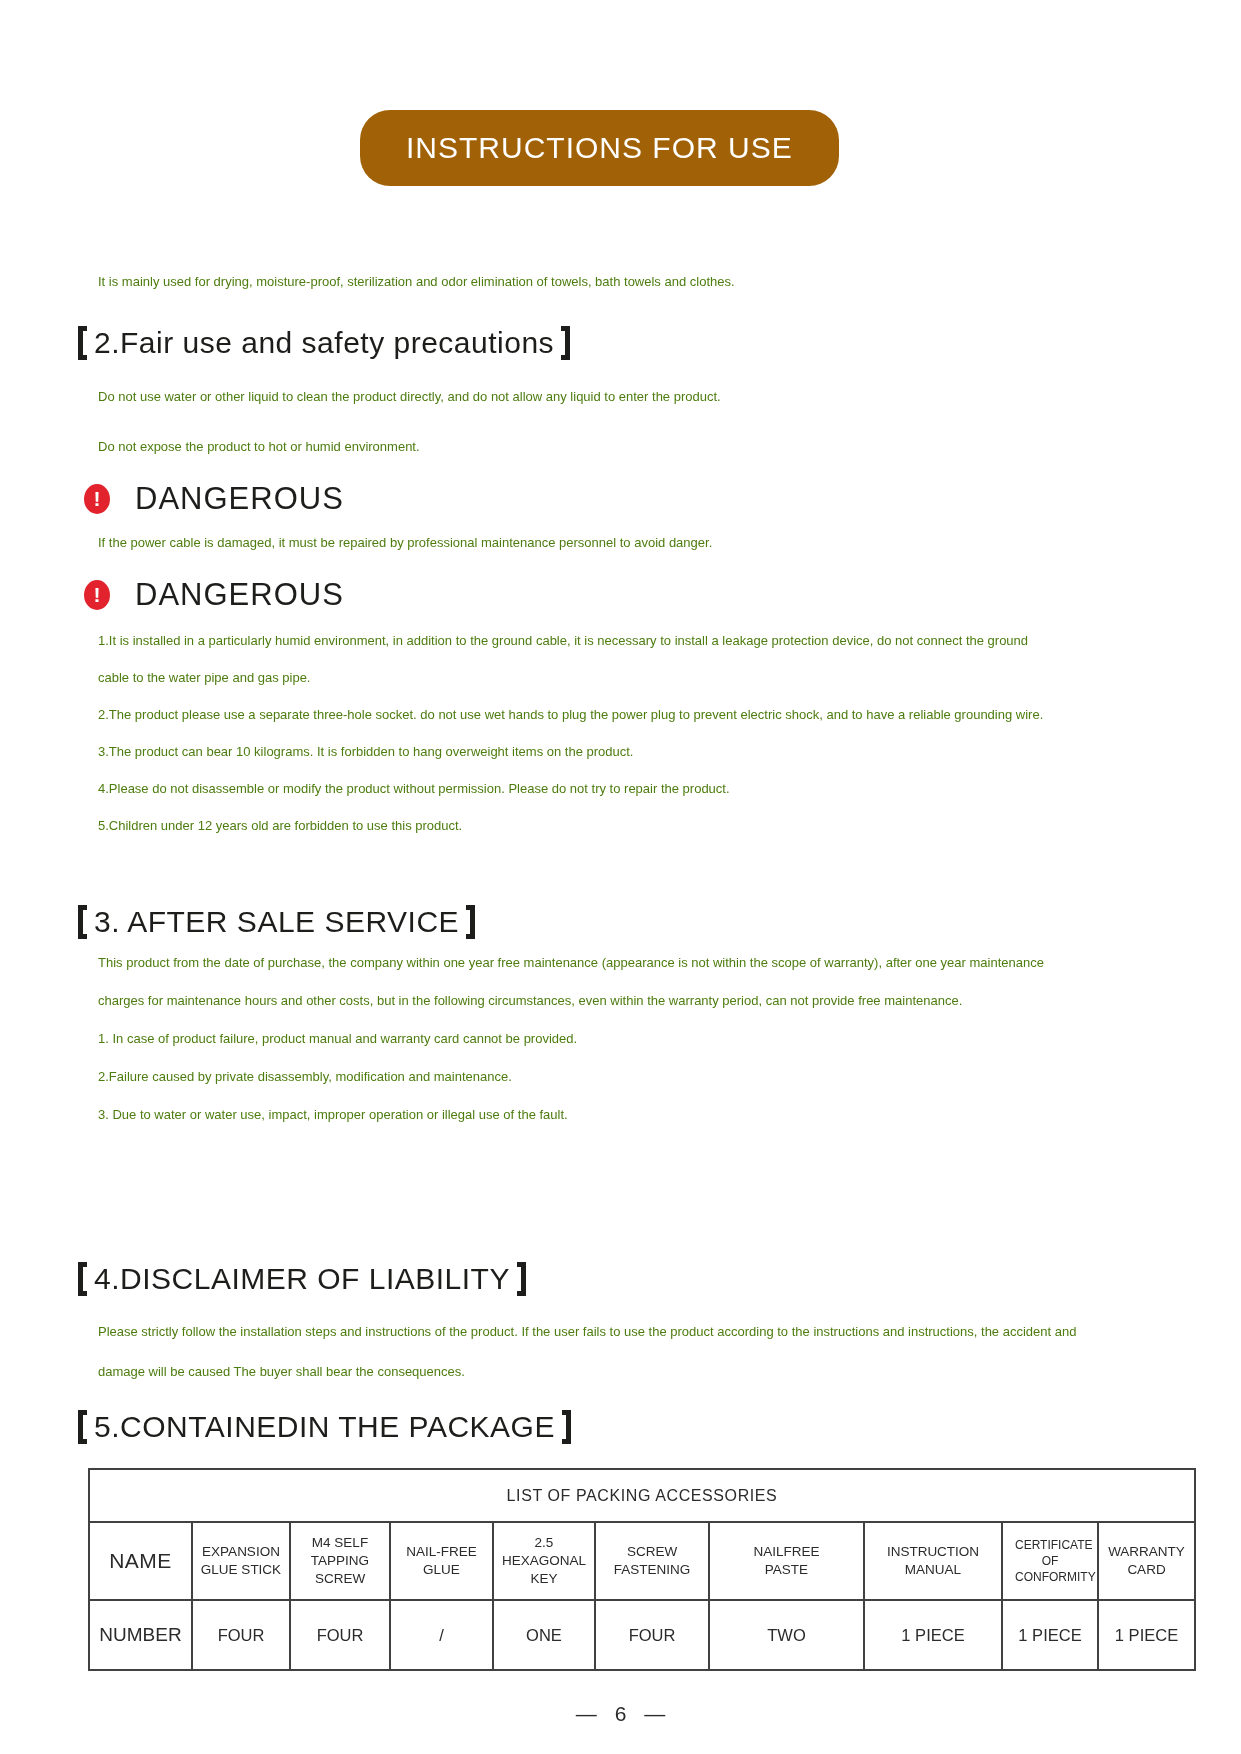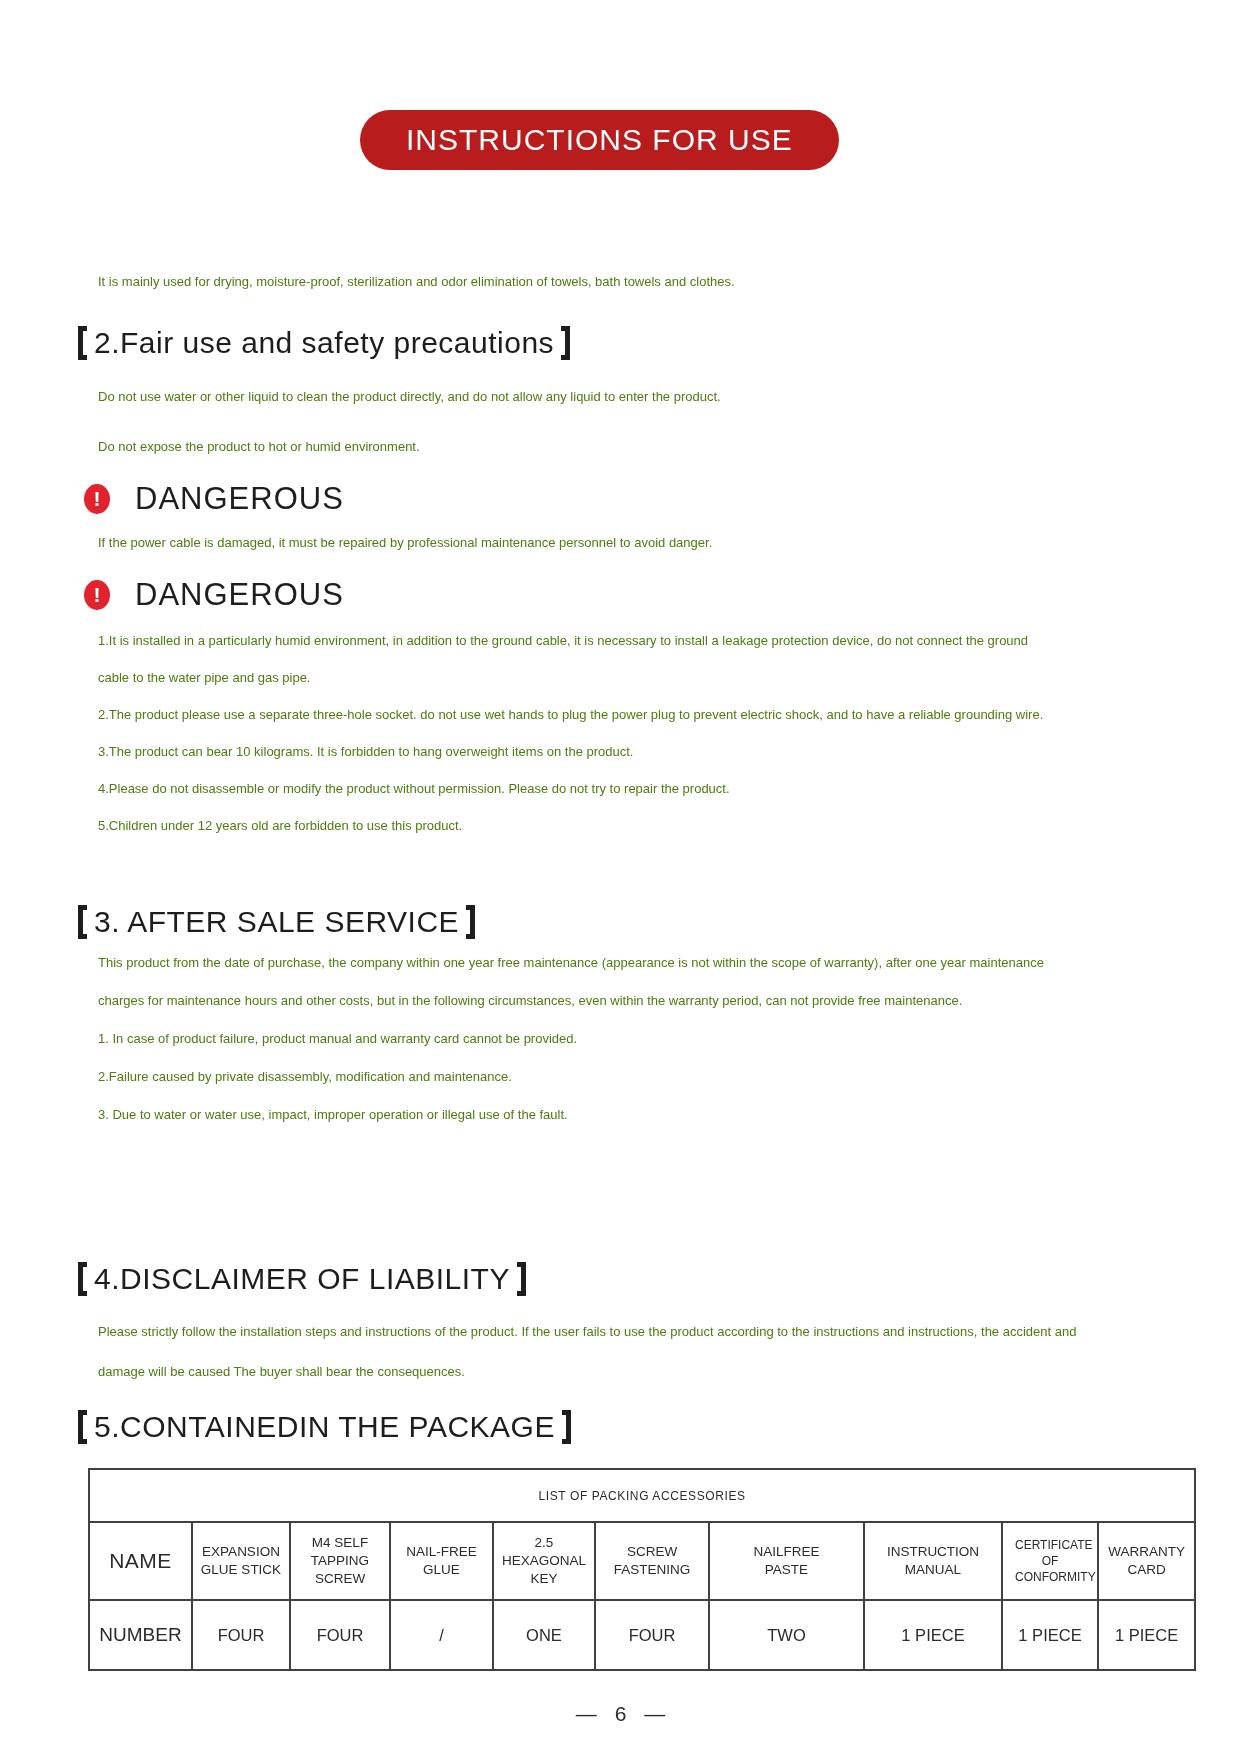--- a/index.html
+++ b/index.html
@@ -5,22 +5,22 @@
   html,body { margin:0; padding:0; background:#ffffff; }
   .page {
     position:relative; width:1241px; height:1754px; margin:0 auto;
     background:#ffffff; color:#231f20; overflow:hidden;
     font-family:"Liberation Sans","DejaVu Sans",sans-serif;
   }
   .abs { position:absolute; }
 
   
   #pill {
-    top:110px; left:360px; background:#b91c1c; color:#ffffff;
-    border-radius:30px; padding:13px 46px; font-size:30px; letter-spacing:1px;
+    top:110px; left:360px; background:#a16207; color:#ffffff;
+    border-radius:30px; padding:21px 46px; font-size:30px; letter-spacing:1px;
     white-space:nowrap;
   }
 
   
   .heading { display:flex; align-items:center; color:#1d1d1b; }
   .h-text { font-size:30px; letter-spacing:0.5px; padding:0 7px; white-space:nowrap; }
   .brk { width:9px; height:34px; box-sizing:border-box; flex:0 0 auto; }
   .brk-l { border-left:5px solid #1d1d1b; border-top:5px solid #1d1d1b; border-bottom:5px solid #1d1d1b; }
   .brk-r { border-right:5px solid #1d1d1b; border-top:5px solid #1d1d1b; border-bottom:5px solid #1d1d1b; }
 
@@ -44,21 +44,21 @@
   
   #packing { top:1468px; left:88px; }
   table.pack {
     border-collapse:collapse; table-layout:fixed; width:1106px;
     color:#2b2b2b;
   }
   table.pack td, table.pack th {
     border:2px solid #414141; text-align:center; vertical-align:middle;
     padding:2px 4px; box-sizing:border-box; font-weight:normal;
   }
-  .t-title { height:53px; font-size:12px; letter-spacing:0.6px; }
+  .t-title { height:53px; font-size:16px; letter-spacing:0.6px; }
   .t-head  { height:78px; font-size:13.5px; line-height:1.35; }
   .t-head .big { font-size:21px; letter-spacing:0.5px; }
   .t-head .small { font-size:12px; padding:2px 12px; }
   .t-head .padded { padding:2px 24px; }
   .t-num { height:70px; font-size:16.5px; }
   .t-num .big { font-size:19px; }
 
   
   #footer { top:1702px; left:0; width:100%; text-align:center; font-size:21px; word-spacing:12px; color:#2b2b2b; }
 </style>

